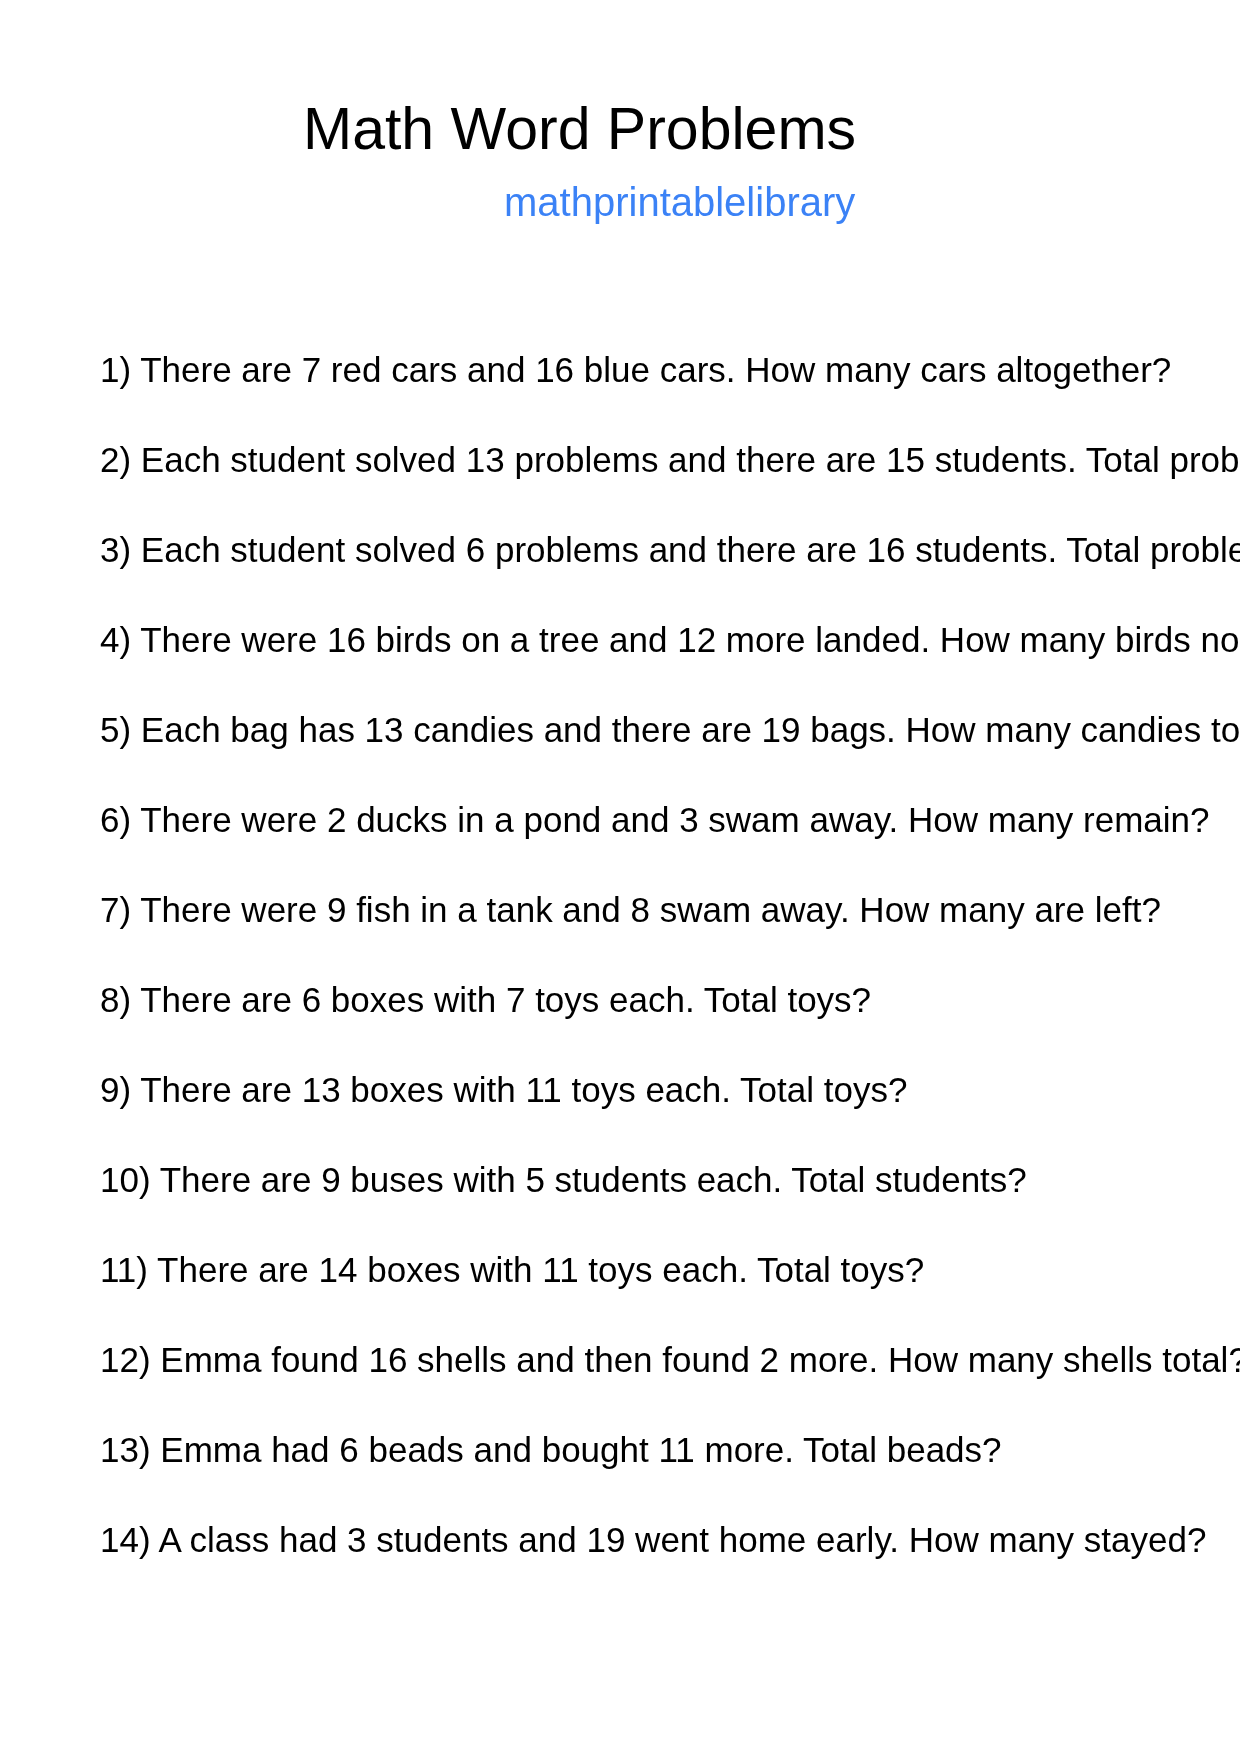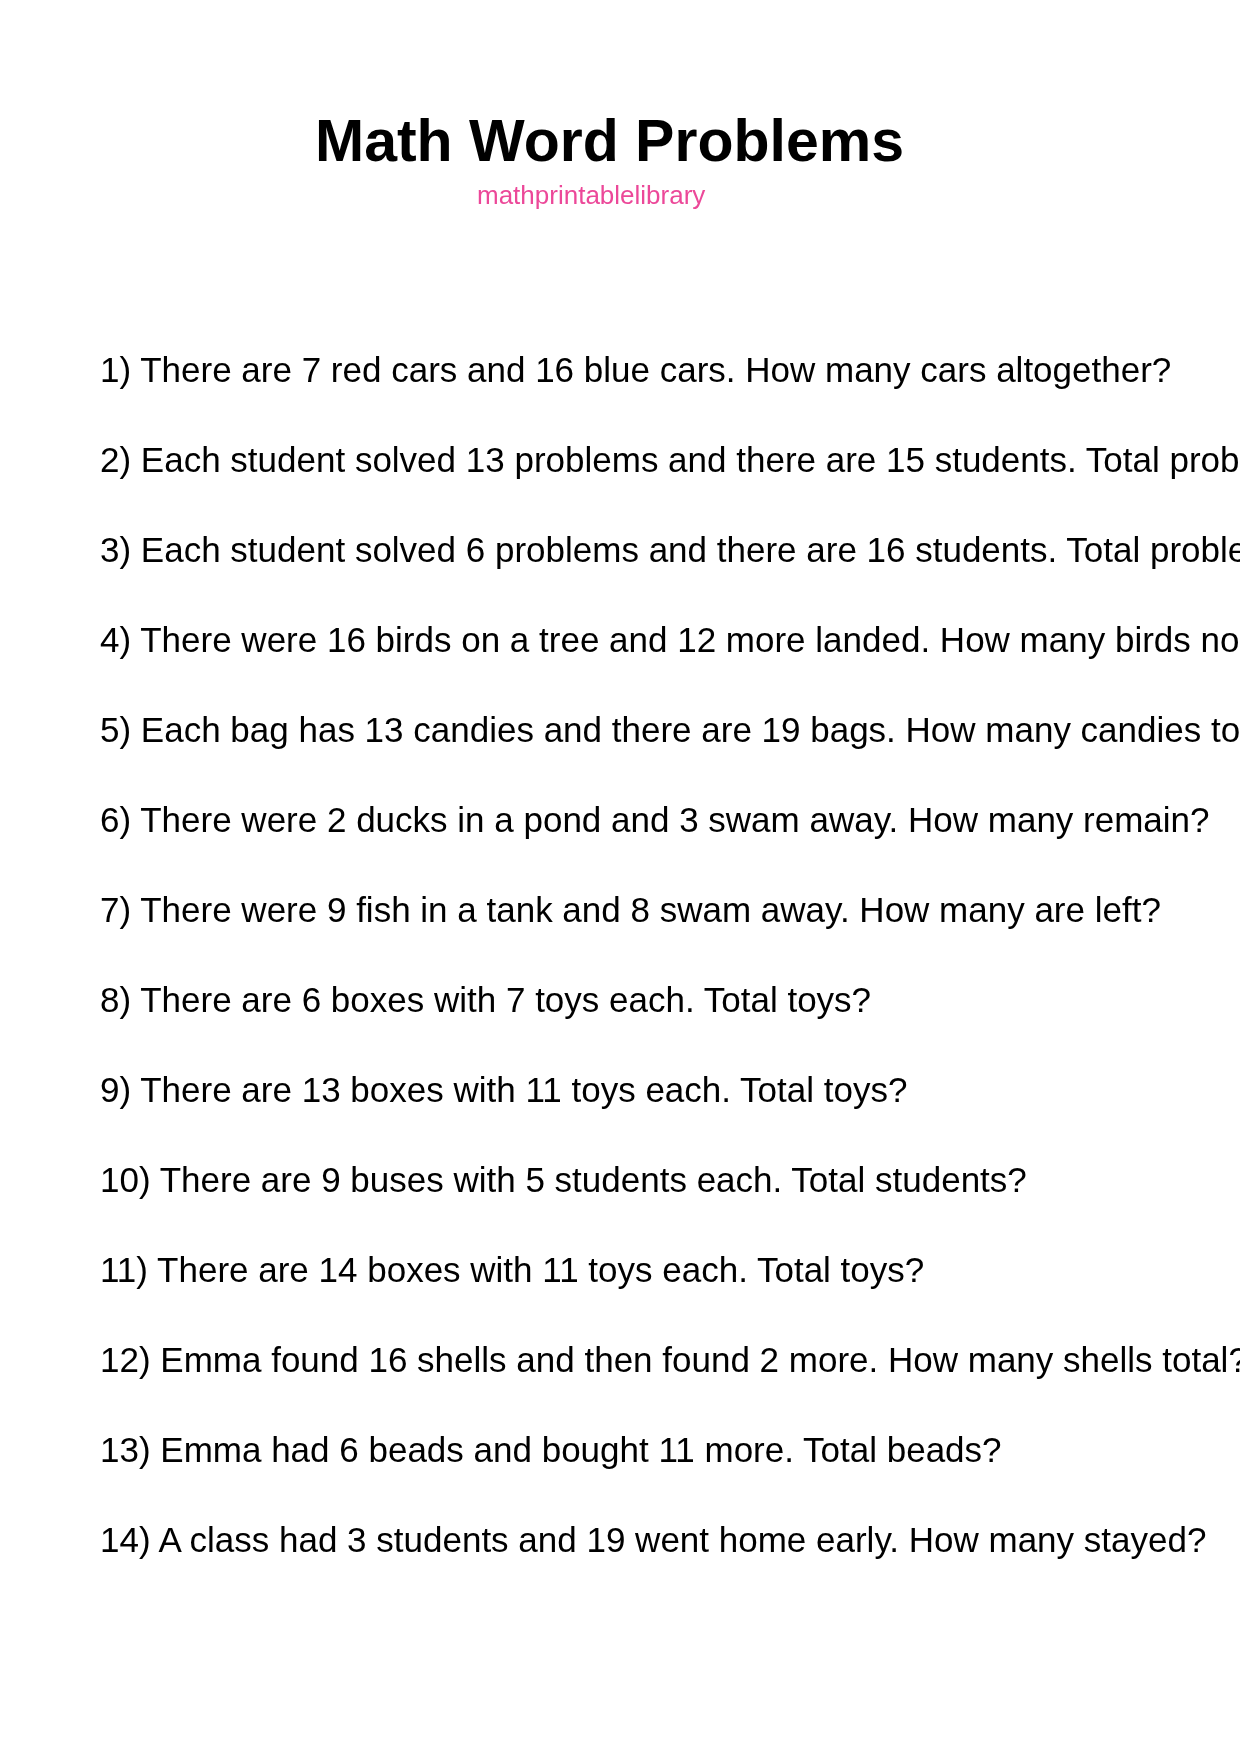--- a/index.html
+++ b/index.html
@@ -12,34 +12,34 @@
       height: 1754px;
       position: relative;
       overflow: hidden;
       font-family: "Liberation Sans", sans-serif;
       color: #000000;
     }
     .title {
       position: absolute;
       left: 299px;
       top: 96px;
-      margin: 16px;
+      margin: 4px;
       font-size: 59px;
-      font-weight: bold;
+      font-weight: normal;
       line-height: 1;
       white-space: nowrap;
       letter-spacing: 0px;
     }
     .subtitle {
       position: absolute;
-      left: 477px;
+      left: 504px;
       top: 182px;
-      font-size: 26px;
+      font-size: 40px;
       line-height: 1;
-      color: #ec4899;
+      color: #3b82f6;
       white-space: nowrap;
     }
     .problems {
       position: absolute;
       left: 100px;
       top: 350px;
       margin: 0;
       padding: 0;
       list-style: none;
     }

